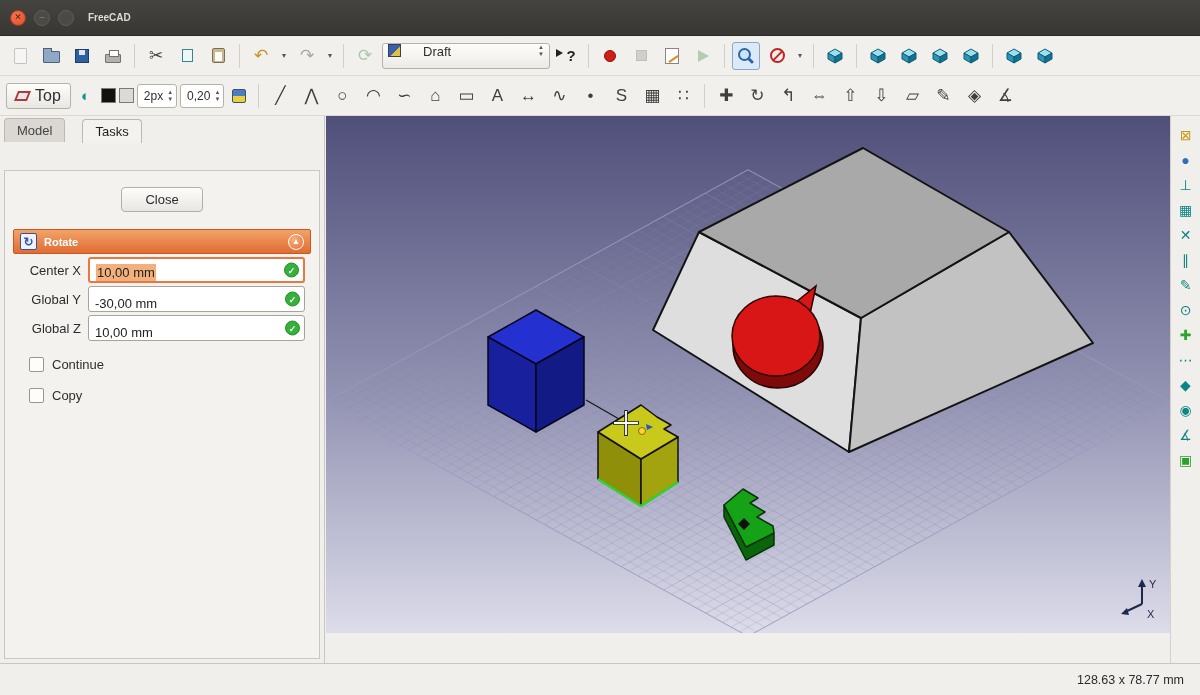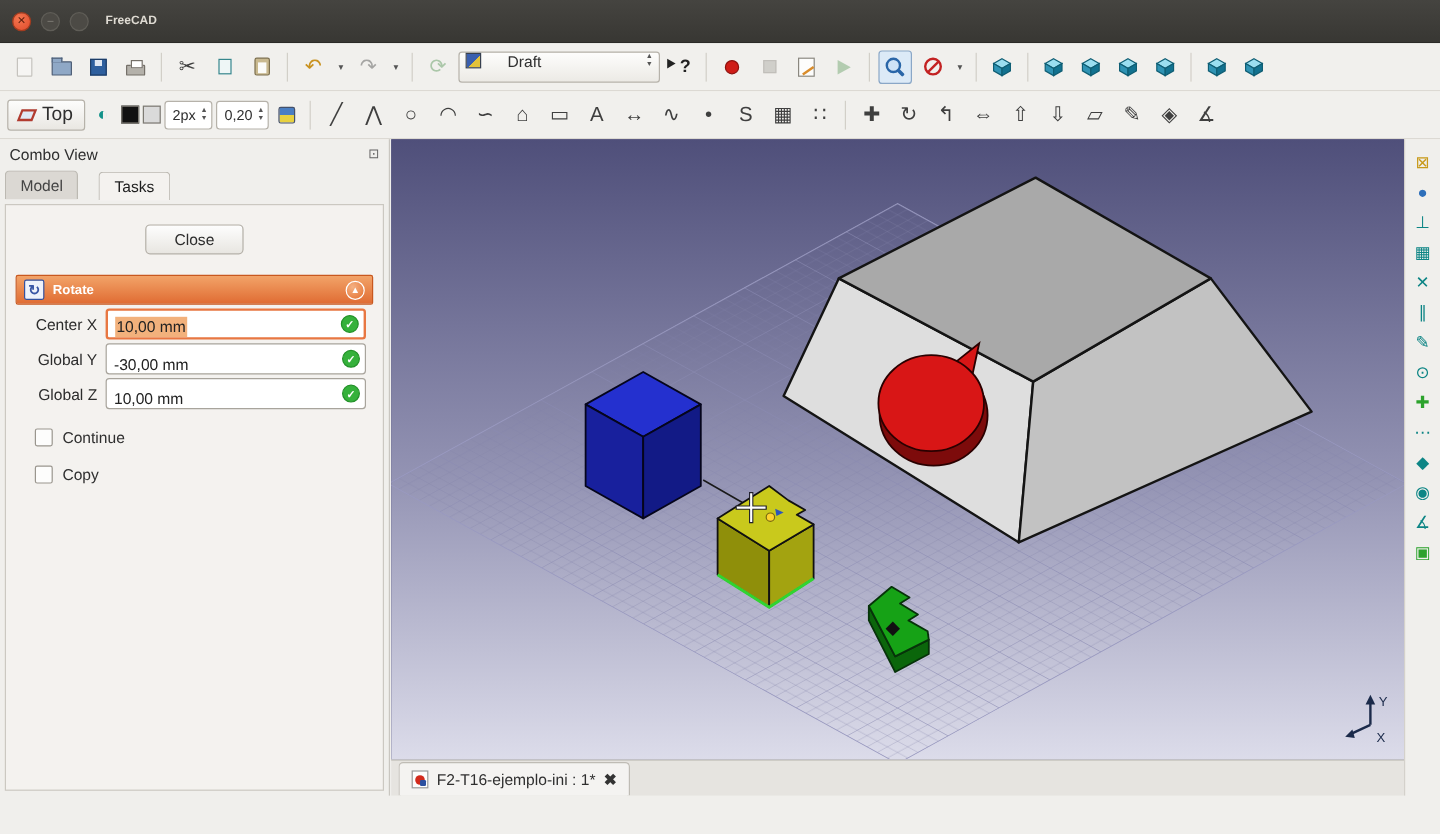--- a/index.html
+++ b/index.html
@@ -362,24 +362,20 @@
       </div>
     <div class="ib">
         <span>◈</span>
       </div>
     <div class="ib">
         <span>∡</span>
       </div>
   </div>
 
   <div class="combo-panel">
-    <div class="cv-header">
-      <span>Combo View</span>
-      <span class="dock">⊡</span>
-    </div>
     <div class="cv-tabs">
       <div class="cv-tab">Model</div>
       <div class="cv-tab active">Tasks</div>
     </div>
     <div class="task-area">
       <div class="close-btn">Close</div>
       <div class="task-header">
         <span class="rotic">↻</span>
         <span class="t">Rotate</span>
         <span class="clps">▲</span>
@@ -482,39 +478,35 @@
 
       <g>
         <path d="M300,294 V320 M287,307 H313" stroke="#20202a" stroke-width="3.6"></path>
         <path d="M300,295 V319 M288,307 H312" stroke="#ffffff" stroke-width="1.8"></path>
         <circle cx="316" cy="315" r="3.5" fill="#ffd22e" stroke="#7a6a10" stroke-width="1"></circle>
         <polygon points="320,308 327,311 321,314" fill="#2c55bb"></polygon>
       </g>
     </svg>
   </div>
 
-  <div class="tabbar">
-    <div class="doctab">
-      <span class="docic"></span>
-      <span>F2-T16-ejemplo-ini : 1*</span>
-      <span class="tabclose">✖</span>
-    </div>
-  </div>
 
   <div class="right-strip">
     <span class="snap">⊠</span>
     <span class="snap">●</span>
     <span class="snap">⊥</span>
     <span class="snap">▦</span>
     <span class="snap">✕</span>
     <span class="snap">∥</span>
     <span class="snap">✎</span>
     <span class="snap">⊙</span>
     <span class="snap">✚</span>
     <span class="snap">⋯</span>
     <span class="snap">◆</span>
     <span class="snap">◉</span>
     <span class="snap">∡</span>
     <span class="snap">▣</span>
   </div>
 
+  <div class="statusbar">
+    <span class="status-dim">128.63 x 78.77 mm</span>
+  </div>
 
 </div>
 
 </body></html>

